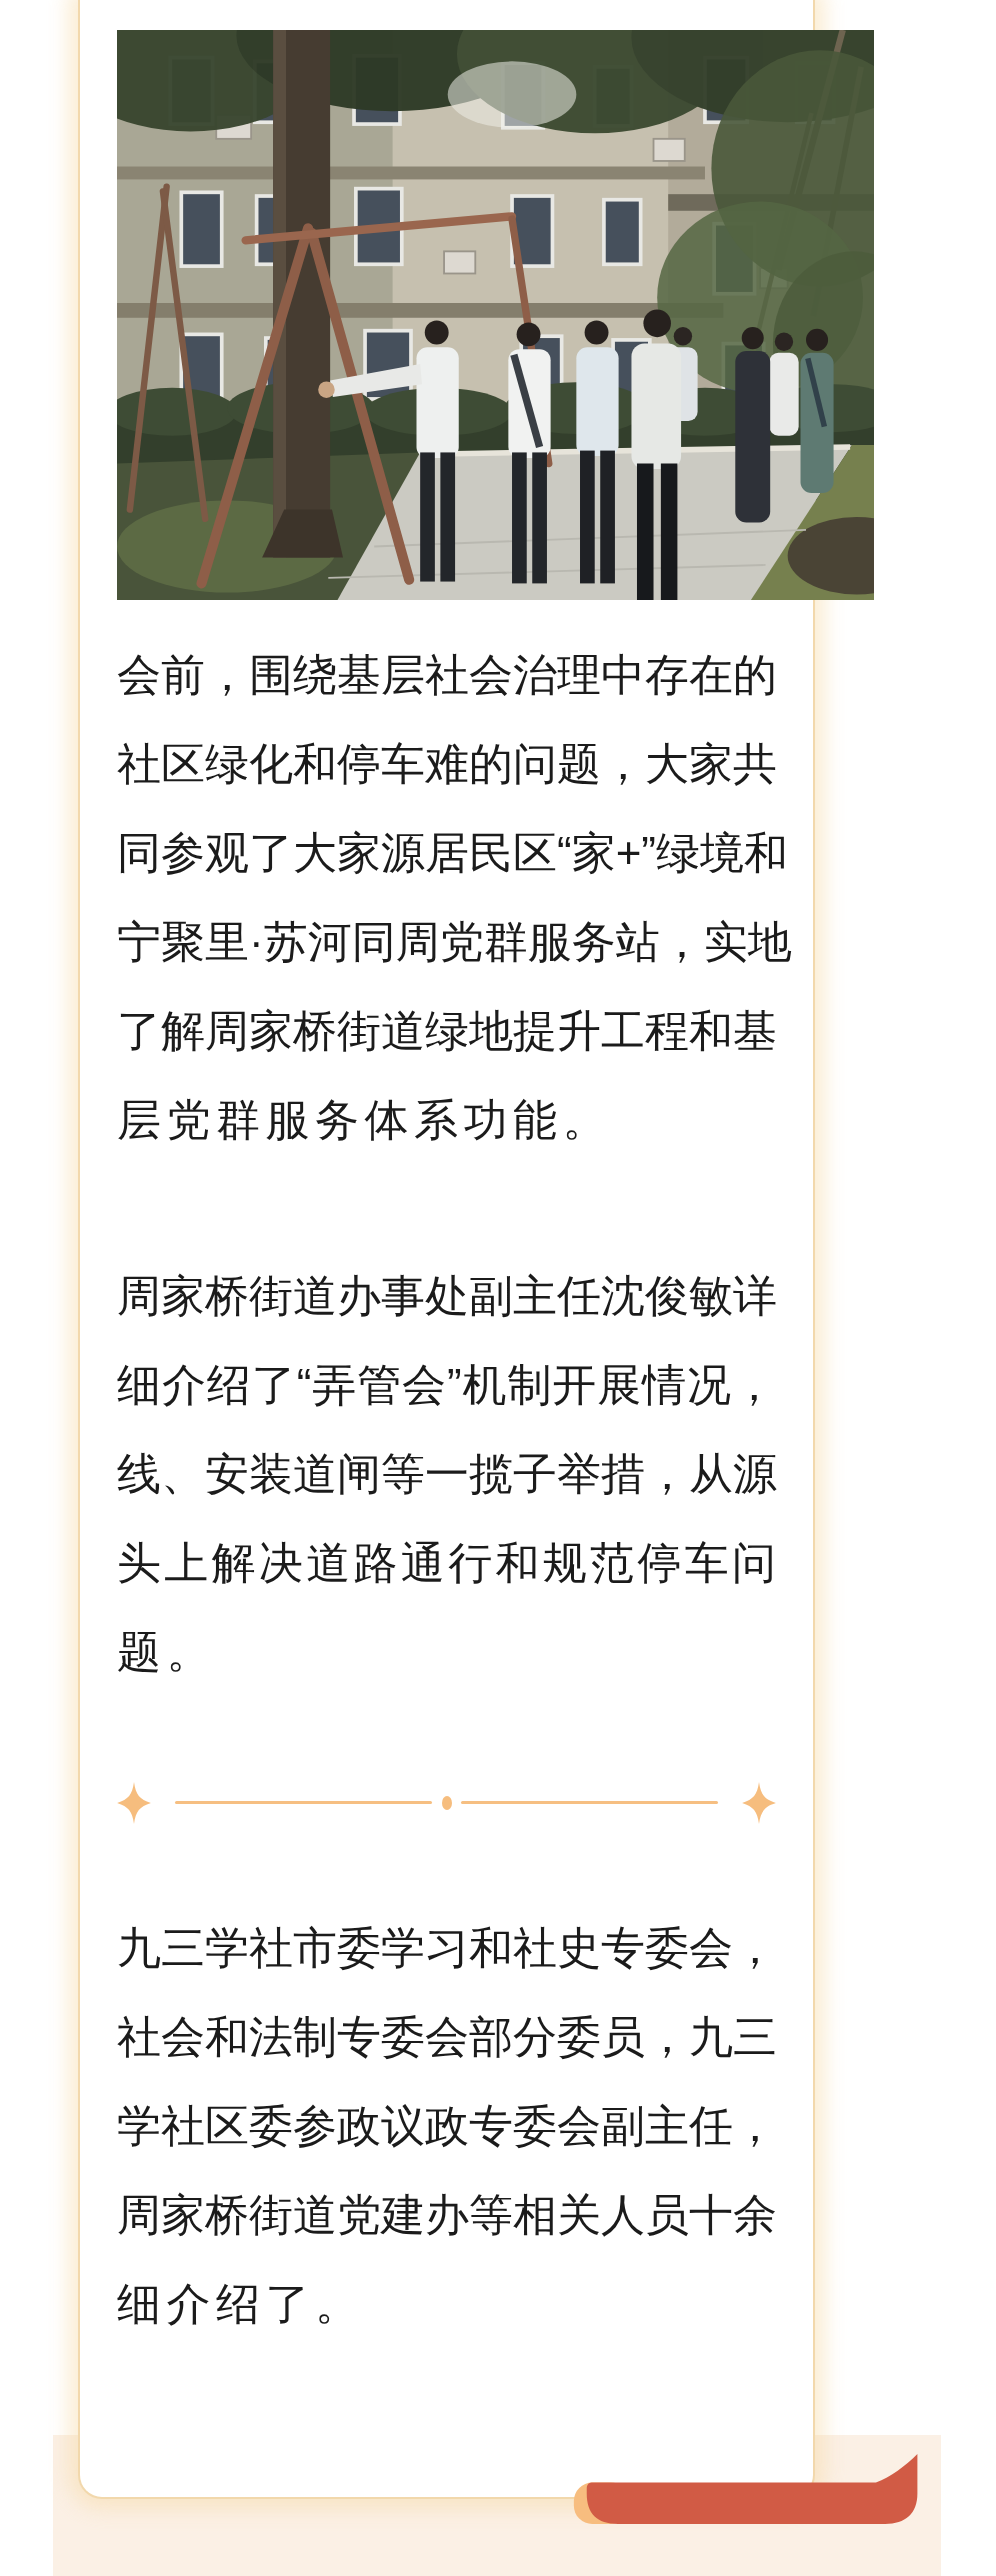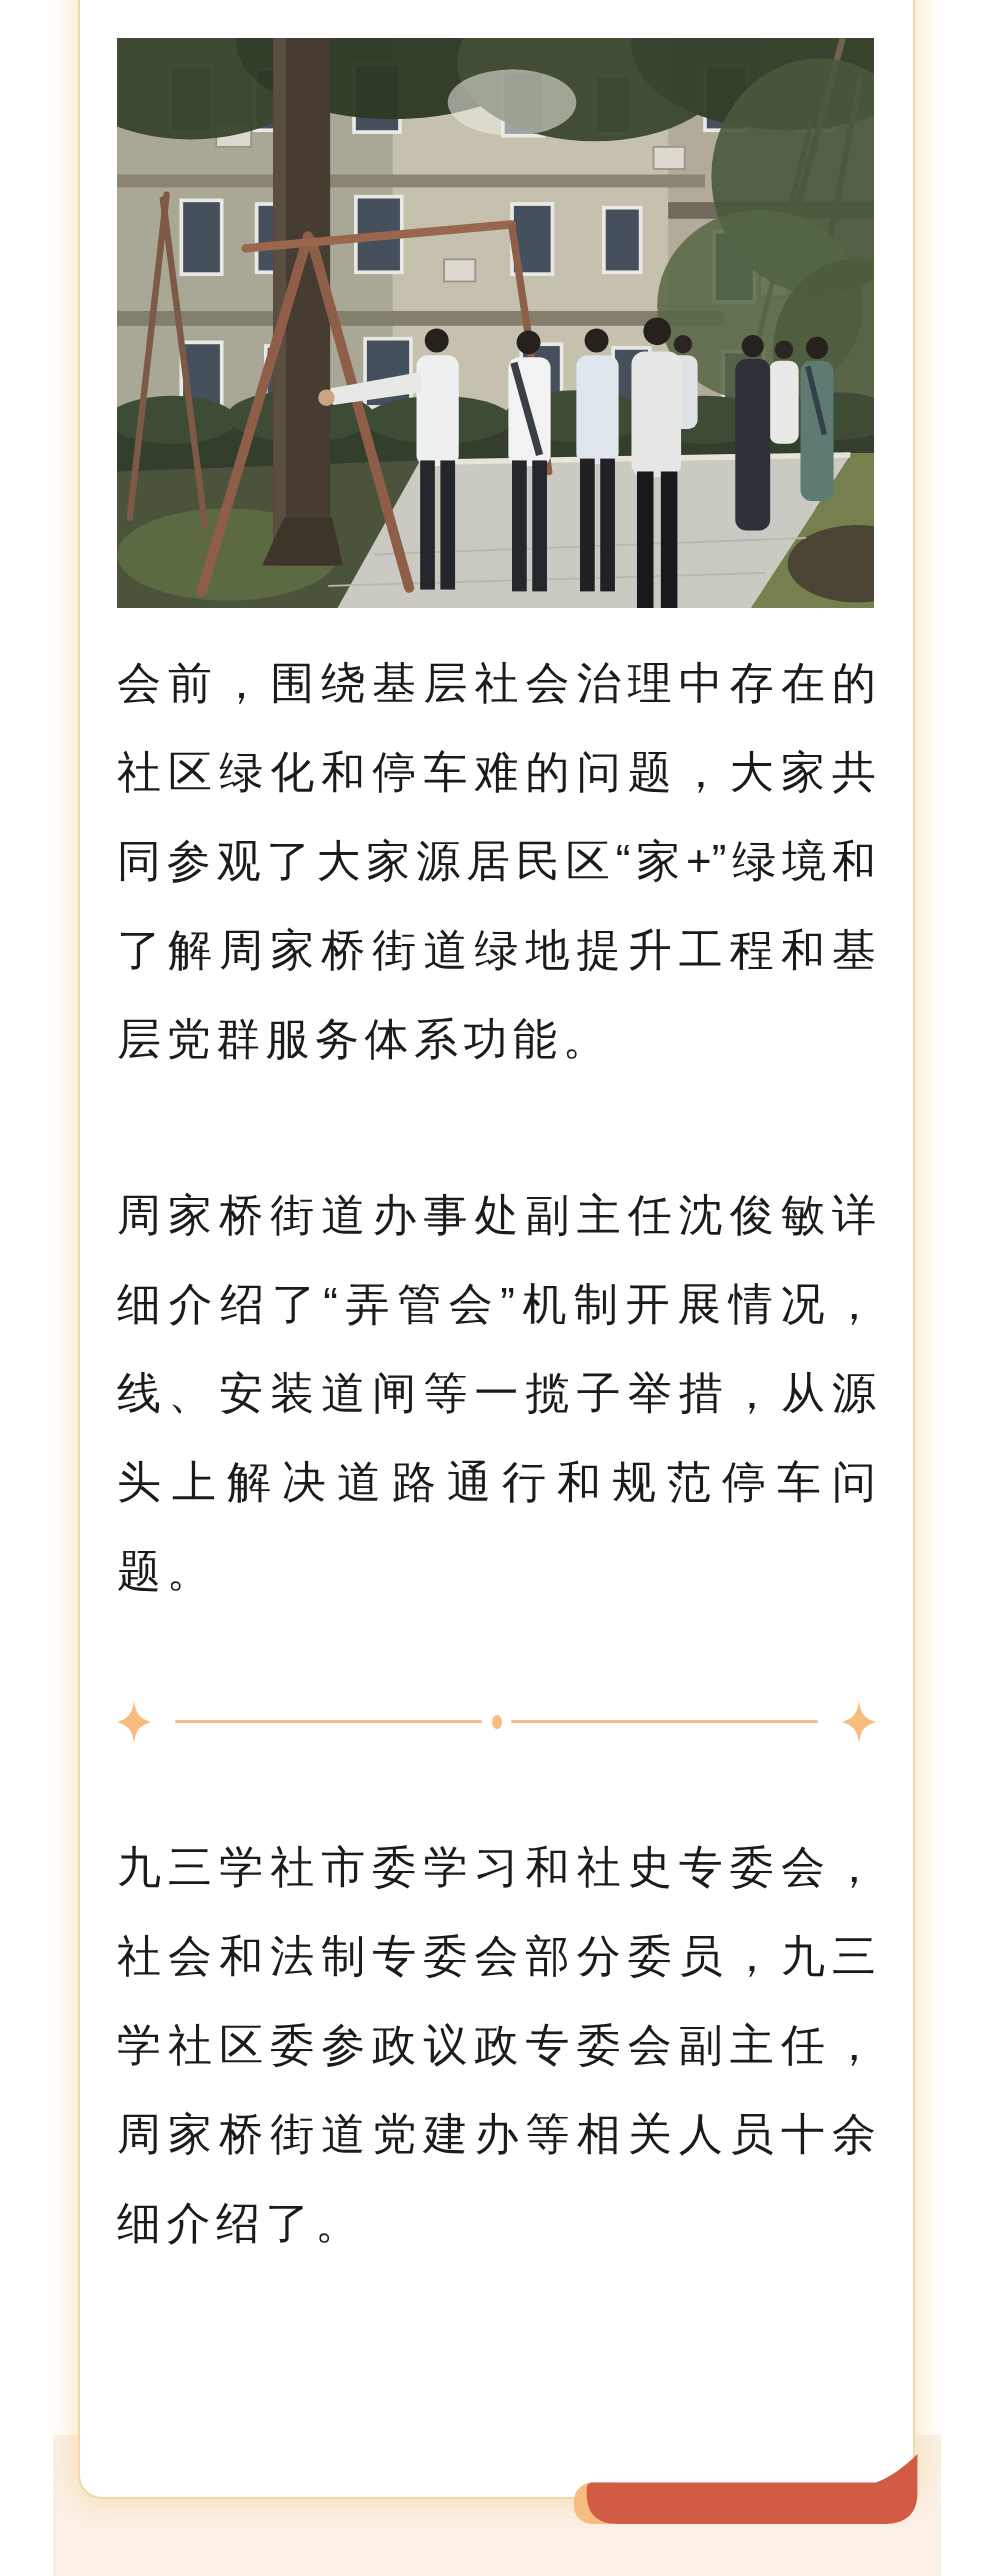--- a/index.html
+++ b/index.html
@@ -8,26 +8,26 @@
     background:#ffffff;
     font-family:"Liberation Sans",sans-serif;
   }
   
   .bottom-strip{
     position:absolute;left:53px;top:2435px;width:888px;height:141px;
     background:#fbf0e5;z-index:0;
   }
   
   .card{
-    position:absolute;left:78px;top:0;width:837px;height:2499px;
+    position:absolute;left:78px;top:0;width:737px;height:2499px;
     box-sizing:border-box;background:#ffffff;
     border-left:2.8px solid #f2d8ac;border-right:2.8px solid #f2d8ac;border-bottom:2.8px solid #f2d8ac;
     border-radius:0 0 24px 24px;
     box-shadow:0 0 20px 9.2px rgba(246,216,160,0.45);
-    padding:8px 37px;z-index:1;
+    padding:0 37px;z-index:1;
   }
   .photo{
     margin-top:29.5px;width:757px;height:570px;overflow:hidden;background:#cfccc2;
   }
   .photo svg{display:block;width:100%;height:100%;}
   .para{margin:0;}
   .para.p1{margin-top:30px;}
   .para.p2{margin-top:87px;}
   .para.p3{margin-top:79px;}
   .line{
@@ -183,20 +183,21 @@
         <rect x="330" y="458" width="16" height="140" fill="#23262a"></rect>
         <rect x="352" y="458" width="16" height="140" fill="#23262a"></rect>
       </g>
     </svg>
   </div>
 
   <div class="para p1">
     <div class="line">会前，围绕基层社会治理中存在的</div>
     <div class="line">社区绿化和停车难的问题，大家共</div>
     <div class="line">同参观了大家源居民区“家+”绿境和</div>
+    <div class="line">宁聚里·苏河同周党群服务站，实地</div>
     <div class="line">了解周家桥街道绿地提升工程和基</div>
     <div class="line last">层党群服务体系功能。</div>
   </div>
 
   <div class="para p2">
     <div class="line">周家桥街道办事处副主任沈俊敏详</div>
     <div class="line">细介绍了“弄管会”机制开展情况，</div>
     <div class="line">线、安装道闸等一揽子举措，从源</div>
     <div class="line">头上解决道路通行和规范停车问</div>
     <div class="line last">题。</div>

